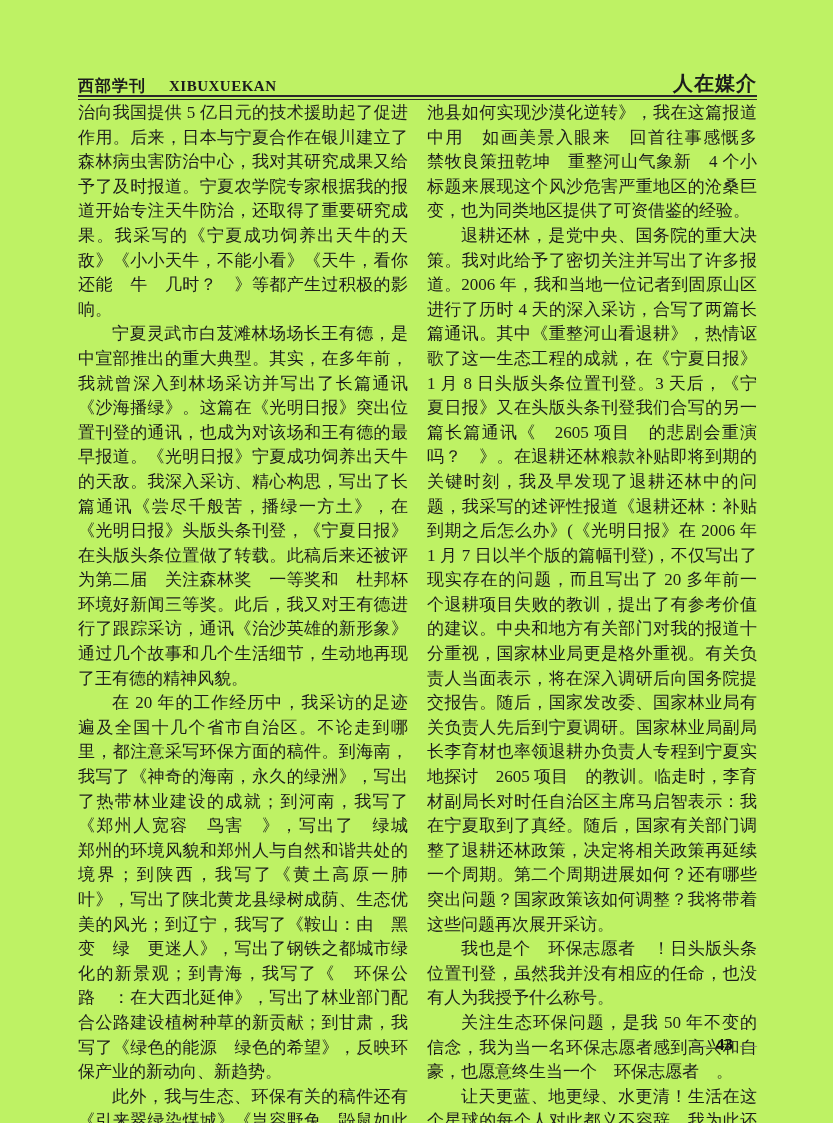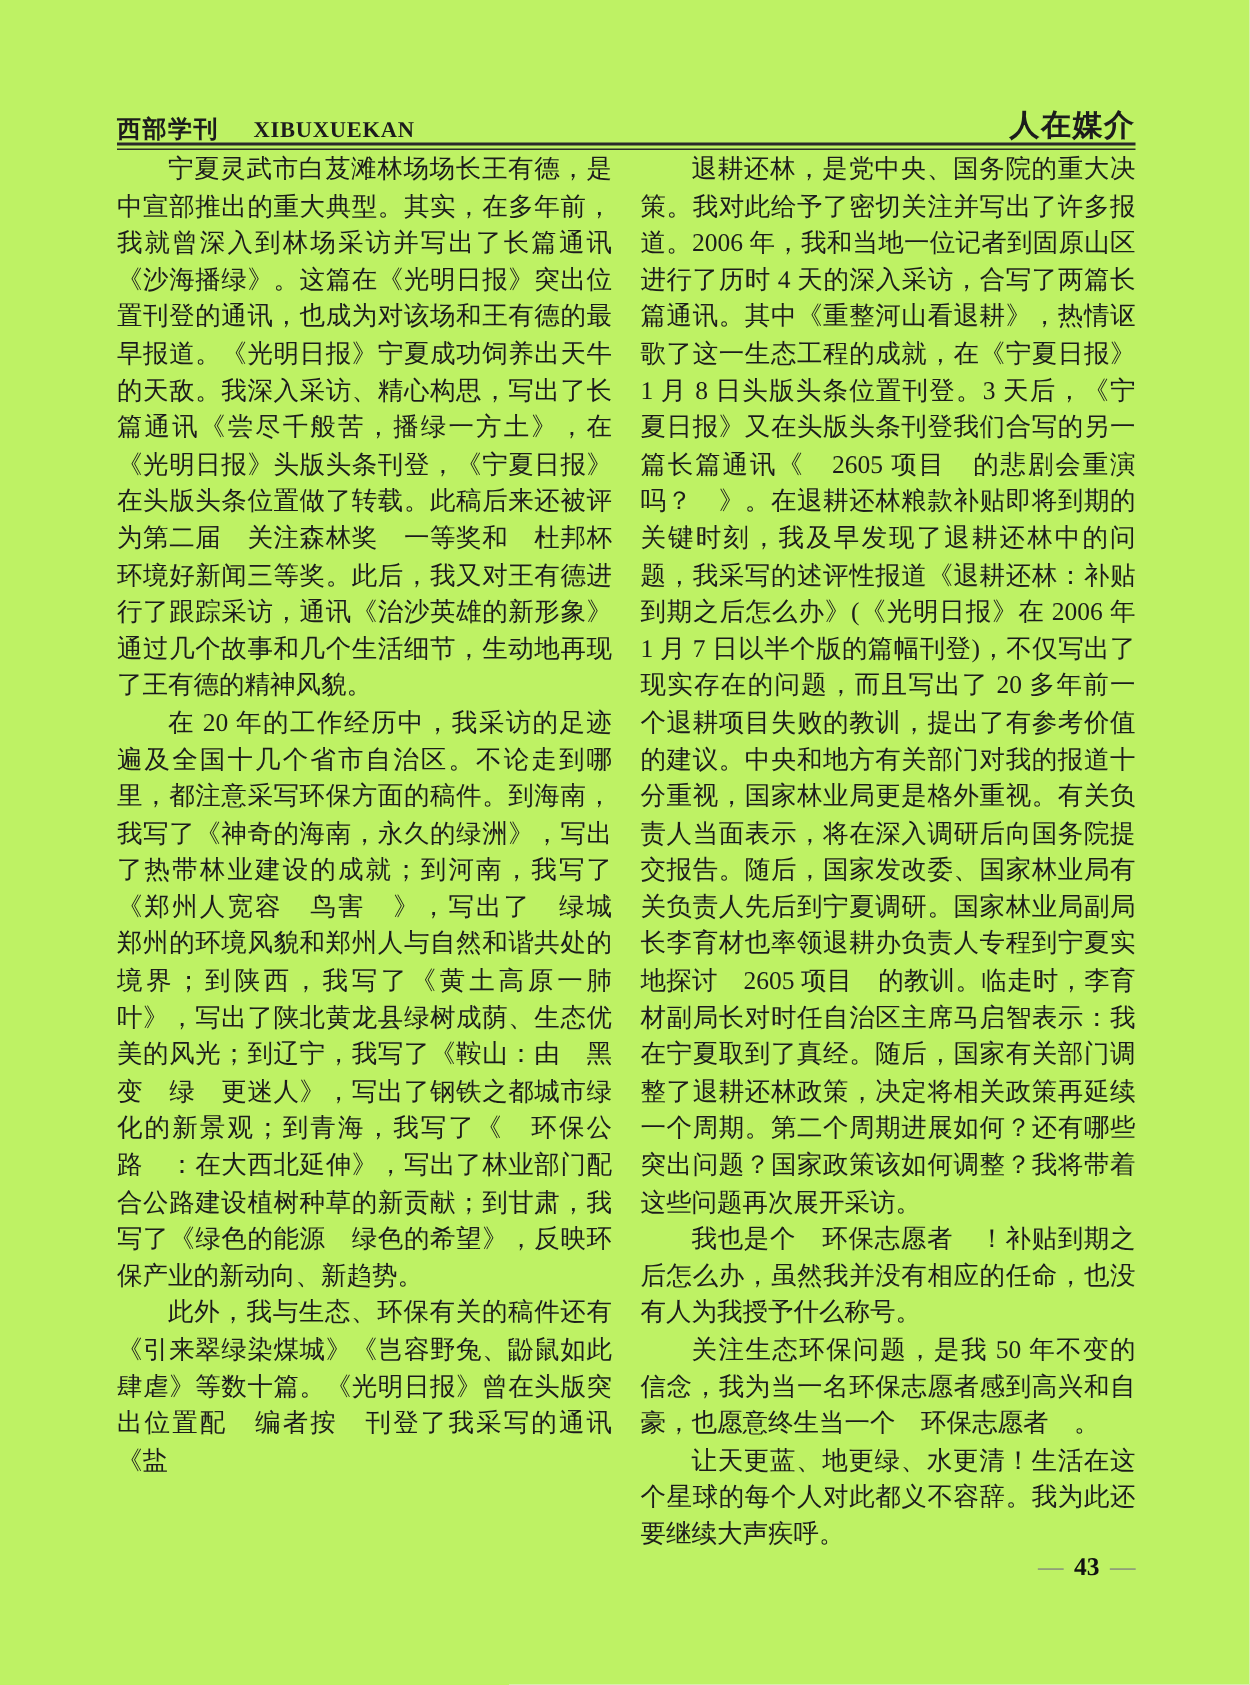--- a/index.html
+++ b/index.html
@@ -92,27 +92,29 @@
   </div>
 
   <div class="rule">
     <div class="rule-top"></div>
     <div class="rule-gap"></div>
     <div class="rule-bot"></div>
   </div>
 
   <div class="article-body">
     <div class="column">
+        <p class="para">治向我国提供 5 亿日元的技术援助起了促进作用。后来，日本与宁夏合作在银川建立了森林病虫害防治中心，我对其研究成果又给予了及时报道。宁夏农学院专家根据我的报道开始专注天牛防治，还取得了重要研究成果。我采写的《宁夏成功饲养出天牛的天敌》《小小天牛，不能小看》《天牛，看你还能　牛　几时？　》等都产生过积极的影响。</p>
         <p class="para indent">宁夏灵武市白芨滩林场场长王有德，是中宣部推出的重大典型。其实，在多年前，我就曾深入到林场采访并写出了长篇通讯《沙海播绿》。这篇在《光明日报》突出位置刊登的通讯，也成为对该场和王有德的最早报道。《光明日报》宁夏成功饲养出天牛的天敌。我深入采访、精心构思，写出了长篇通讯《尝尽千般苦，播绿一方土》，在《光明日报》头版头条刊登，《宁夏日报》在头版头条位置做了转载。此稿后来还被评为第二届　关注森林奖　一等奖和　杜邦杯　环境好新闻三等奖。此后，我又对王有德进行了跟踪采访，通讯《治沙英雄的新形象》通过几个故事和几个生活细节，生动地再现了王有德的精神风貌。</p>
         <p class="para indent">在 20 年的工作经历中，我采访的足迹遍及全国十几个省市自治区。不论走到哪里，都注意采写环保方面的稿件。到海南，我写了《神奇的海南，永久的绿洲》，写出了热带林业建设的成就；到河南，我写了《郑州人宽容　鸟害　》，写出了　绿城　郑州的环境风貌和郑州人与自然和谐共处的境界；到陕西，我写了《黄土高原一肺叶》，写出了陕北黄龙县绿树成荫、生态优美的风光；到辽宁，我写了《鞍山：由　黑　变　绿　更迷人》，写出了钢铁之都城市绿化的新景观；到青海，我写了《　环保公路　：在大西北延伸》，写出了林业部门配合公路建设植树种草的新贡献；到甘肃，我写了《绿色的能源　绿色的希望》，反映环保产业的新动向、新趋势。</p>
         <p class="para indent">此外，我与生态、环保有关的稿件还有《引来翠绿染煤城》《岂容野兔、鼢鼠如此肆虐》等数十篇。《光明日报》曾在头版突出位置配　编者按　刊登了我采写的通讯《盐</p>
       </div>
     <div class="column">
+        <p class="para">池县如何实现沙漠化逆转》，我在这篇报道中用　如画美景入眼来　回首往事感慨多　禁牧良策扭乾坤　重整河山气象新　4 个小标题来展现这个风沙危害严重地区的沧桑巨变，也为同类地区提供了可资借鉴的经验。</p>
         <p class="para indent">退耕还林，是党中央、国务院的重大决策。我对此给予了密切关注并写出了许多报道。2006 年，我和当地一位记者到固原山区进行了历时 4 天的深入采访，合写了两篇长篇通讯。其中《重整河山看退耕》，热情讴歌了这一生态工程的成就，在《宁夏日报》1 月 8 日头版头条位置刊登。3 天后，《宁夏日报》又在头版头条刊登我们合写的另一篇长篇通讯《　2605 项目　的悲剧会重演吗？　》。在退耕还林粮款补贴即将到期的关键时刻，我及早发现了退耕还林中的问题，我采写的述评性报道《退耕还林：补贴到期之后怎么办》(《光明日报》在 2006 年 1 月 7 日以半个版的篇幅刊登)，不仅写出了现实存在的问题，而且写出了 20 多年前一个退耕项目失败的教训，提出了有参考价值的建议。中央和地方有关部门对我的报道十分重视，国家林业局更是格外重视。有关负责人当面表示，将在深入调研后向国务院提交报告。随后，国家发改委、国家林业局有关负责人先后到宁夏调研。国家林业局副局长李育材也率领退耕办负责人专程到宁夏实地探讨　2605 项目　的教训。临走时，李育材副局长对时任自治区主席马启智表示：我在宁夏取到了真经。随后，国家有关部门调整了退耕还林政策，决定将相关政策再延续一个周期。第二个周期进展如何？还有哪些突出问题？国家政策该如何调整？我将带着这些问题再次展开采访。</p>
-        <p class="para indent">我也是个　环保志愿者　！补贴到期之后怎么办，虽然我并没有相应的任命，也没有人为我授予什么称号。</p>
+        <p class="para indent">我也是个　环保志愿者　！日头版头条位置刊登，虽然我并没有相应的任命，也没有人为我授予什么称号。</p>
         <p class="para indent">关注生态环保问题，是我 50 年不变的信念，我为当一名环保志愿者感到高兴和自豪，也愿意终生当一个　环保志愿者　。</p>
         <p class="para indent">让天更蓝、地更绿、水更清！生活在这个星球的每个人对此都义不容辞。我为此还要继续大声疾呼。</p>
       </div>
   </div>
 
   <div class="footer">
     <span class="dash">—</span><span class="page-num">43</span><span class="dash">—</span>
   </div>
 
 </div>

